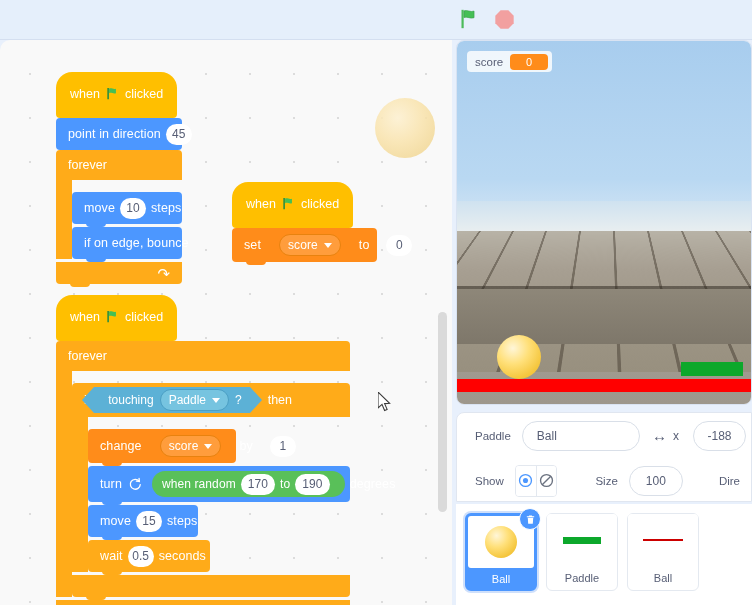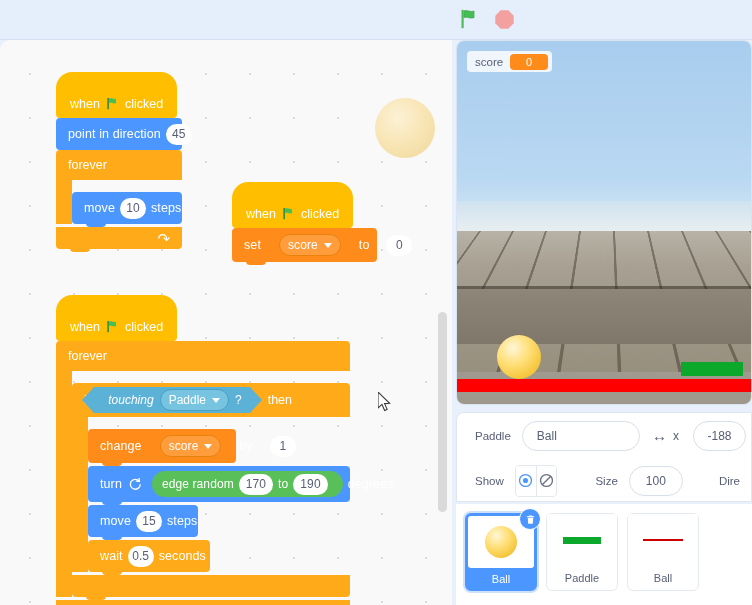--- a/index.html
+++ b/index.html
@@ -70,21 +70,21 @@
   .motion { background: #4c97ff; }
   .control { background: #ffab19; }
   .variable { background: #ff8c1a; gap: 12px; }
 
   
   .hat {
     background: #ffbf00;
     height: 46px;
     border-radius: 16px 16px 4px 4px;
     display: flex; align-items: flex-end;
-    padding: 0 14px 7px 14px;
+    padding: 0 14px 17px 14px;
     color: #fff; font-size: 12.5px;
     position: relative;
     width: max-content;
   }
   .hat::after {
     content: ""; position: absolute; left: 14px; bottom: -3px;
     width: 20px; height: 4px; border-radius: 0 0 4px 4px;
     background: #ffbf00;
   }
   .hat .flag-small { margin: 0 5px; width: 15px; height: 15px; display:inline-block; vertical-align:-2px;}
@@ -344,20 +344,23 @@
           <span>forever</span>
         </div>
         <div class="cbody">
           <div class="cleft"></div>
           <div class="cinner">
             <div class="blk motion" style="width:110px;">
               <span>move</span>
               <span class="num">10</span>
               <span>steps</span>
             </div>
+            <div class="blk motion" style="width:110px; margin-top:3px;">
+              <span>if on edge, bounce</span>
+            </div>
           </div>
         </div>
         <div class="cbot" style="margin-top:3px;">
           <span class="loop-arrow">↷</span>
         </div>
       </div>
     </div>
 
     <div class="script" style="left:232px; top:142px;">
       <div class="hat">
@@ -399,21 +402,21 @@
         </div>
         <div class="cbody">
           <div class="cleft"></div>
           <div class="cinner">
 
             <div class="cwrap">
               <div class="ctop" style="height:34px; min-width:0; padding-right:14px;">
                 <span>if</span>
                 <span class="hex-outer">
                   <span class="hexshape">
-                    <span style="font-size:12px;color:#fff;font-style:italic;">touching</span>
+                    <span style="font-size:12px;color:#fff;">touching</span>
                     <span class="dd sens">
                       <span>Paddle</span>
                       <span class="caret"></span>
                     </span>
                     <span style="font-size:12px;color:#fff;margin-right:2px;">?</span>
                   </span>
                 </span>
                 <span style="margin-left:14px;">then</span>
               </div>
               <div class="cbody">
@@ -432,21 +435,21 @@
 
                   <div class="blk motion" style="width:262px; height:36px; margin-top:3px;">
                     <span>turn</span>
                     <span style="margin:0 5px 0 6px;display:inline-flex;">
                       <svg width="14" height="14" viewBox="0 0 24 24" fill="none" stroke="#fff" stroke-width="2.3" stroke-linecap="round">
                         <path d="M19 7 a8.5 8.5 0 1 0 2 6"></path>
                           <path d="M19 2.5 L19.4 7.6 L14.4 7.2"></path>
                       </svg>
                     </span>
                     <span class="oval">
-                      <span>edge random</span>
+                      <span>when random</span>
                       <span class="num">170</span>
                       <span>to</span>
                       <span class="num">190</span>
                     </span>
                     <span>degrees</span>
                   </div>
 
                   <div class="blk motion" style="width:110px; margin-top:3px;">
                     <span>move</span>
                     <span class="num">15</span>

